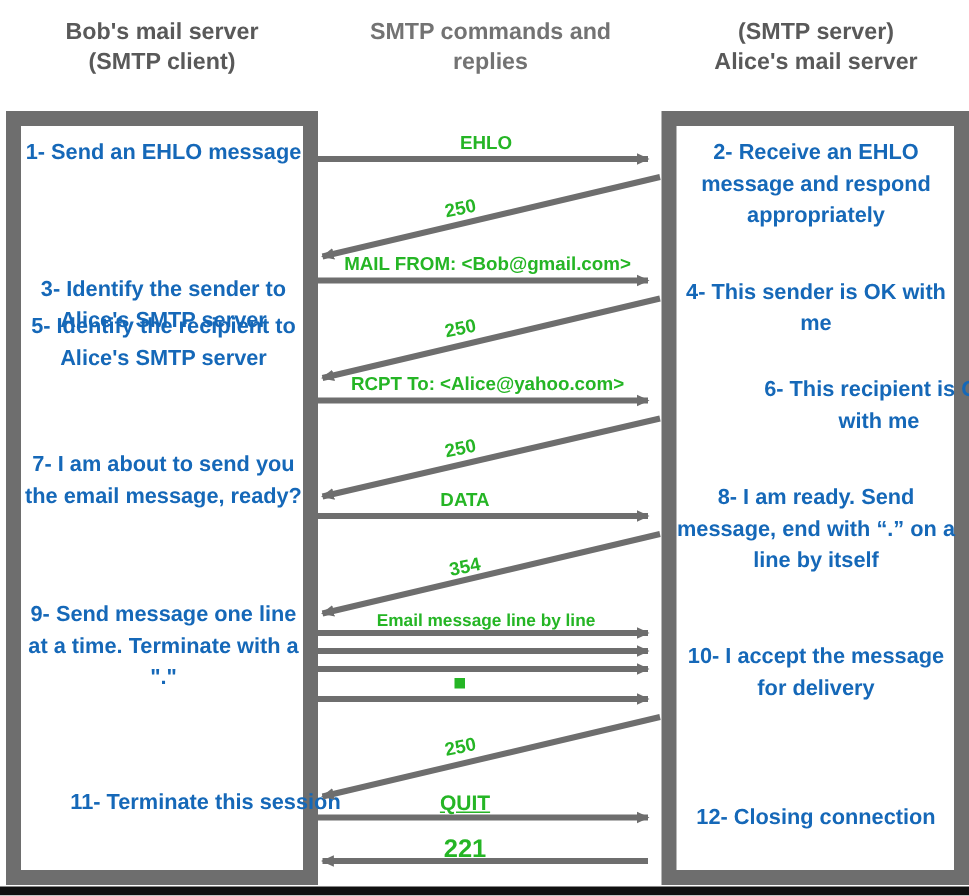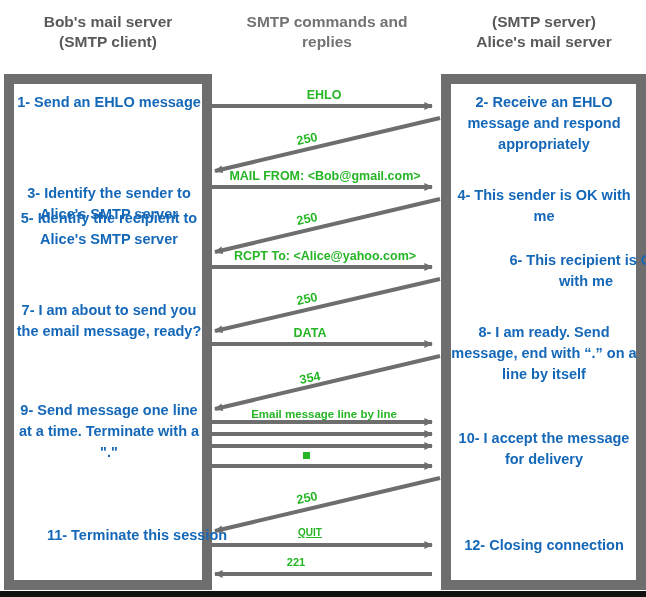--- a/index.html
+++ b/index.html
@@ -128,17 +128,17 @@
   <div class="glabel diag" style="left:307px;top:132px;font-size:12.5px;">250</div>
   <div class="glabel c" style="left:325px;top:169px;font-size:12.5px;">MAIL FROM: &lt;Bob@gmail.com&gt;</div>
   <div class="glabel diag" style="left:307px;top:212px;font-size:12.5px;">250</div>
   <div class="glabel c" style="left:325px;top:249px;font-size:12.5px;">RCPT To: &lt;Alice@yahoo.com&gt;</div>
   <div class="glabel diag" style="left:307px;top:292px;font-size:12.5px;">250</div>
   <div class="glabel c" style="left:310px;top:326px;font-size:12.5px;text-align:right;">DATA</div>
   <div class="glabel diag" style="left:310px;top:371px;font-size:12.5px;">354</div>
   <div class="glabel c" style="left:324px;top:408px;font-size:11.5px;">Email message line by line</div>
   <div class="dot" style="left:303px;top:452px;"></div>
   <div class="glabel diag" style="left:307px;top:491px;font-size:12.5px;">250</div>
-  <div class="glabel c" style="left:310px;top:527px;font-size:10px;text-decoration:underline;">QUIT</div>
-  <div class="glabel c" style="left:296px;top:556px;font-size:11px;">221</div>
+  <div class="glabel c" style="left:310px;top:527px;font-size:14px;text-decoration:underline;">QUIT</div>
+  <div class="glabel c" style="left:310px;top:556px;font-size:17px;">221</div>
 
   <div class="bottom-strip"></div>
 </div>
 
 </body></html>

